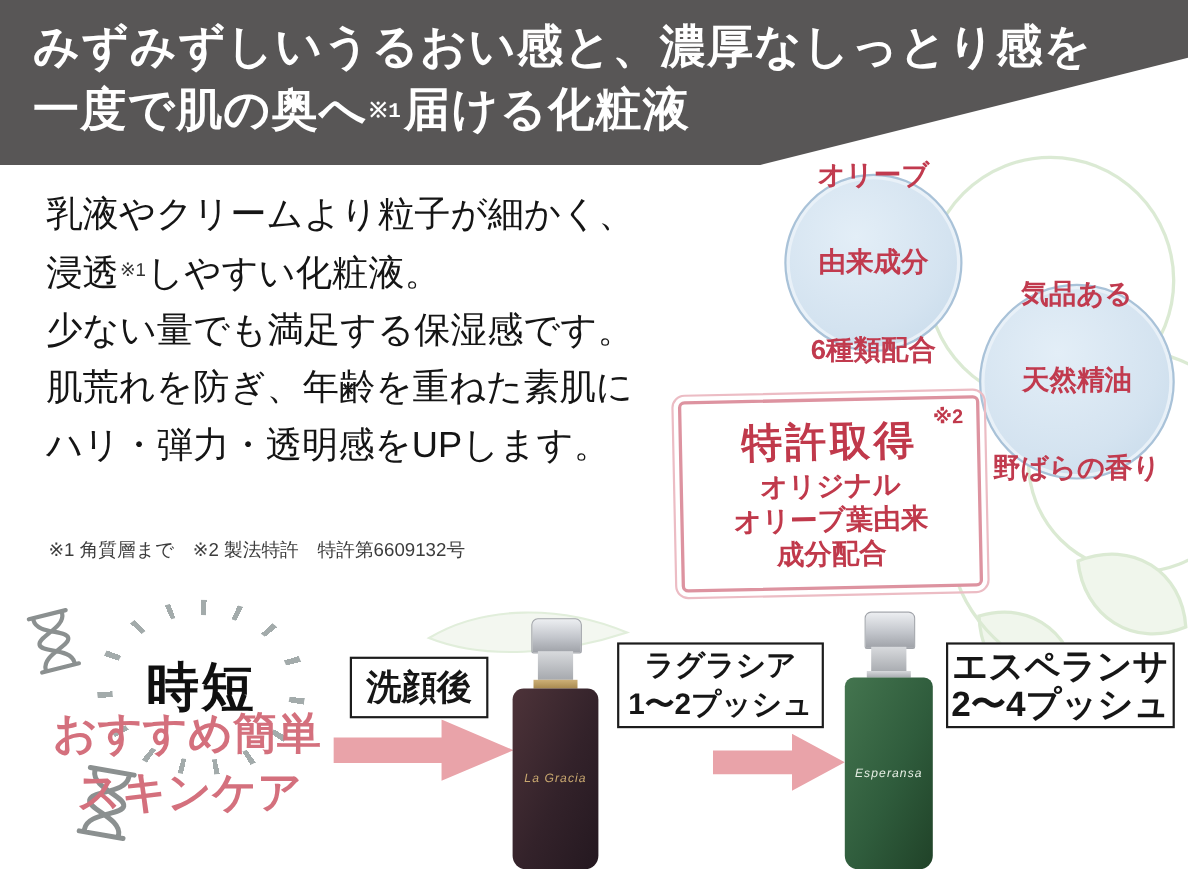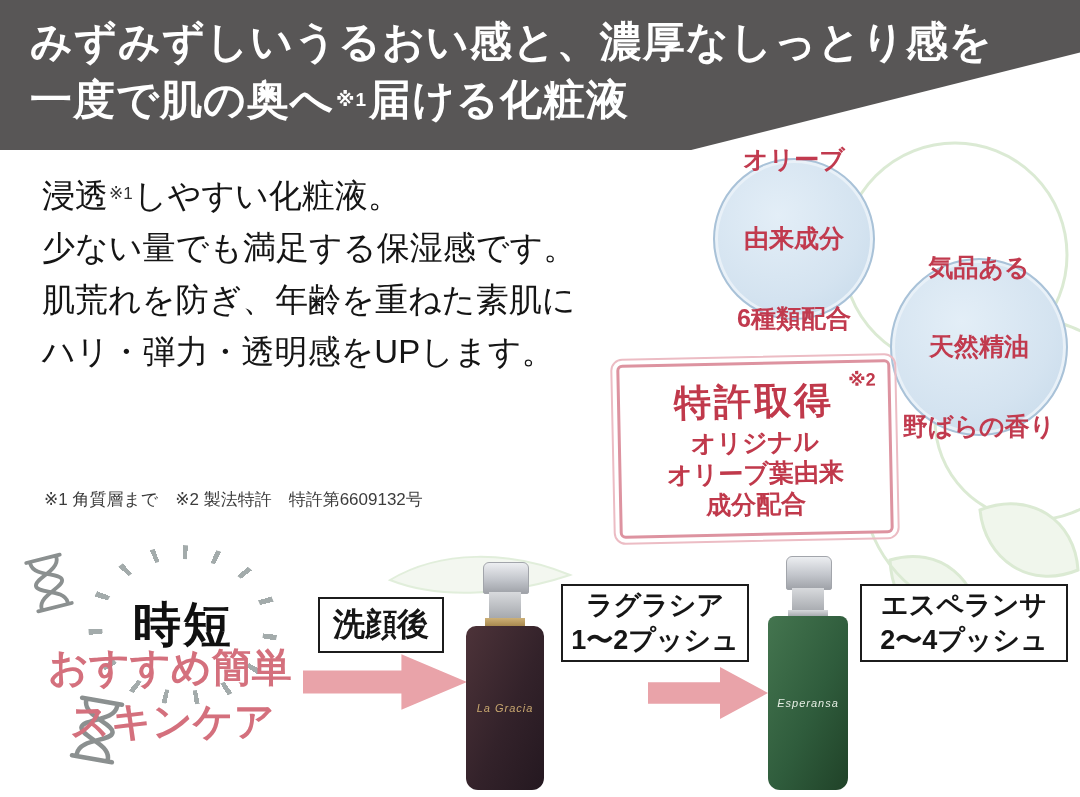--- a/index.html
+++ b/index.html
@@ -10,21 +10,21 @@
   
   .olive-deco{position:absolute;z-index:0;}
   
   .banner{
     position:absolute;left:0;top:0;width:1080px;height:150px;z-index:3;
     background:#585656;
     clip-path:polygon(0 0,100% 0,100% 35%,64% 100%,0 100%);
     color:#fff;font-weight:bold;
   }
   .banner .l1{position:absolute;left:30px;top:14px;font-size:42px;letter-spacing:1px;white-space:nowrap;}
-  .banner .l2{position:absolute;left:30px;top:72px;font-size:42px;letter-spacing:1px;white-space:nowrap;}
+  .banner .l2{position:absolute;left:30px;top:72px;font-size:42px;letter-spacing:1px;white-space:nowrap;font-family:Liberation Mono, monospace;}
   .banner .note{font-size:19px;vertical-align:8px;margin:0 2px;}
   
   .desc{position:absolute;left:42px;top:168px;z-index:2;color:#151515;font-size:33px;line-height:52px;font-weight:500;}
   .desc .note{font-size:17px;vertical-align:8px;margin:0 1px;color:#333;}
   .footnote{position:absolute;left:44px;top:488px;z-index:2;font-size:17px;color:#3c3c3c;}
   
   .badge{
     position:absolute;z-index:2;border-radius:50%;
     background:radial-gradient(circle at 40% 35%, #e3eef7 0%, #d4e3f0 60%, #c4d8e9 100%);
     border:2px solid #a9c2d8;box-shadow:inset 0 0 0 3px #e9f1f8;
@@ -67,21 +67,21 @@
     clip-path:polygon(0 30%,60% 30%,60% 2%,100% 50%,60% 98%,60% 70%,0 70%);}
   .arrow1{left:303px;top:653px;width:164px;height:58px;}
   .arrow2{left:648px;top:666px;width:120px;height:54px;}
   .stepbox{
     position:absolute;z-index:2;background:#fff;border:2px solid #1c1c1c;
     display:flex;flex-direction:column;justify-content:center;align-items:center;
     color:#161616;text-align:center;
   }
   .box-wash{left:318px;top:597px;width:122px;height:52px;font-size:32px;font-weight:600;}
   .box-lagracia{left:561px;top:584px;width:184px;height:74px;font-size:27px;font-weight:600;line-height:35px;}
-  .box-esperansa{left:860px;top:584px;width:204px;height:74px;font-size:27px;font-weight:600;line-height:35px;}
+  .box-esperansa{left:860px;top:584px;width:204px;height:74px;font-size:32px;font-weight:600;line-height:35px;}
   .done{position:absolute;left:886px;top:692px;z-index:2;font-size:44px;font-weight:bold;color:#d4707d;letter-spacing:2px;}
   
   .bottle{position:absolute;z-index:2;}
   .bottle .cap{position:absolute;border:1px solid #a2a5ab;border-radius:6px 6px 2px 2px;
     background:linear-gradient(180deg,#eceef1 0%,#c3c6cc 55%,#9fa2a8 100%);}
   .bottle .neck{position:absolute;background:linear-gradient(180deg,#d8dadd,#a6a9ae);}
   .bottle .ring{position:absolute;background:linear-gradient(180deg,#cdb077,#a8894f);}
   .bottle .body{position:absolute;display:flex;align-items:center;justify-content:center;}
   .bottle .blabel{font-style:italic;font-size:11px;letter-spacing:1px;}
   .bottle1{left:466px;top:562px;width:68px;height:228px;}
@@ -120,20 +120,21 @@
   </svg>
 
   <div class="banner">
     <div class="l1">みずみずしいうるおい感と、濃厚なしっとり感を</div>
     <div class="l2">
       <span>一度で肌の奥へ</span><span class="note">※1</span><span>届ける化粧液</span>
     </div>
   </div>
 
   <div class="desc">
+    <div>乳液やクリームより粒子が細かく、</div>
     <div>
       <span>浸透</span><span class="note">※1</span><span>しやすい化粧液。</span>
     </div>
     <div>少ない量でも満足する保湿感です。</div>
     <div>肌荒れを防ぎ、年齢を重ねた素肌に</div>
     <div>ハリ・弾力・透明感をUPします。</div>
   </div>
 
   <div class="footnote">※1 角質層まで　※2 製法特許　特許第6609132号</div>
 

